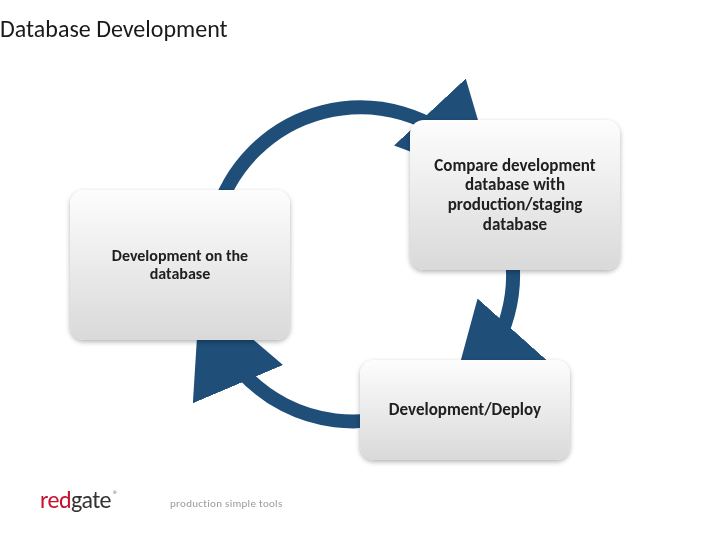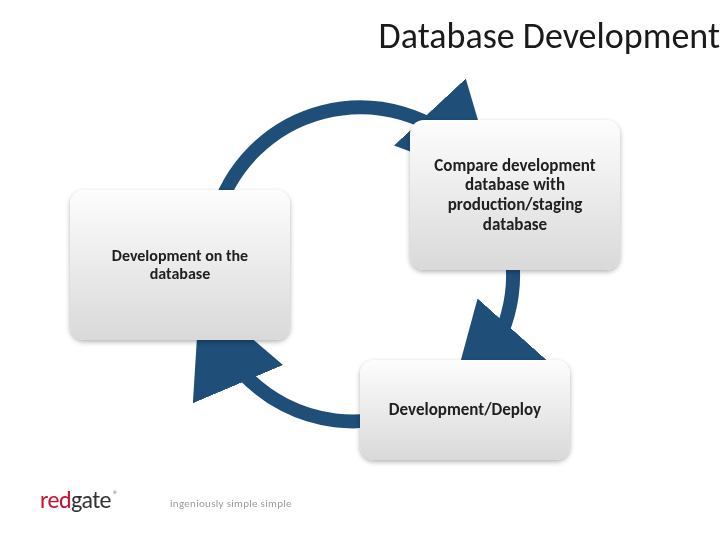--- a/index.html
+++ b/index.html
@@ -15,22 +15,22 @@
   .slide {
     position: relative;
     width: 720px;
     height: 540px;
   }
   .title {
     position: absolute;
     top: 14px;
     left: 0;
     width: 100%;
-    text-align: right;
-    font-size: 36px;
+    text-align: left;
+    font-size: 24px;
     font-weight: 400;
     color: #1a1a1a;
   }
   .cycle {
     position: absolute;
     left: 160px;
     top: 70px;
     width: 400px;
     height: 400px;
   }
@@ -137,15 +137,15 @@
     </div>
 
   </div>
 
   <div class="logo">
     <span class="brand">
       <span class="red">red</span><span>gate</span>
     </span>
     <span class="reg">®</span>
   </div>
-  <div class="tagline">ingeniously simple simple</div>
+  <div class="tagline">production simple tools</div>
 
 </div>
 
 </body></html>

